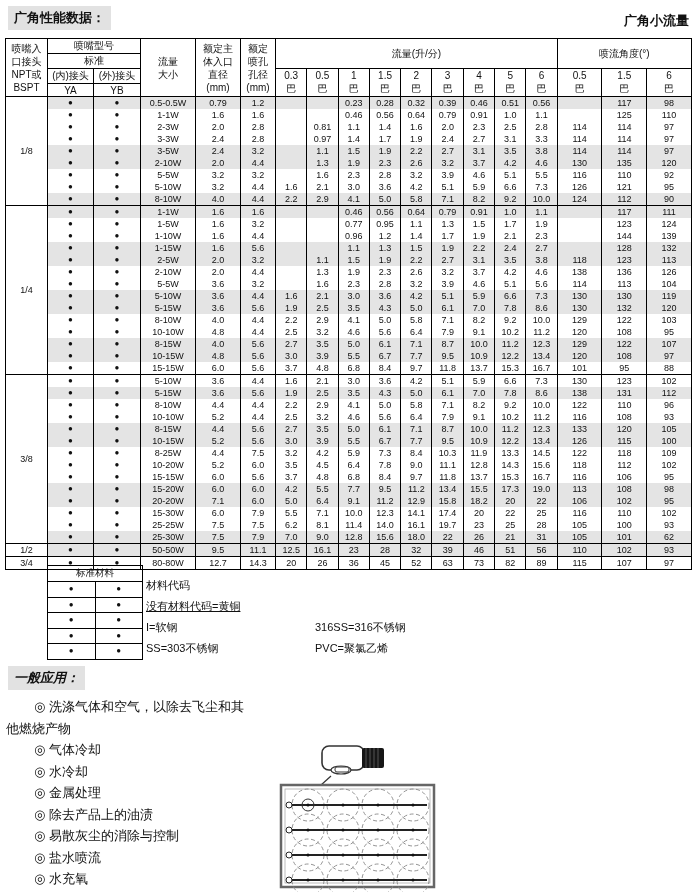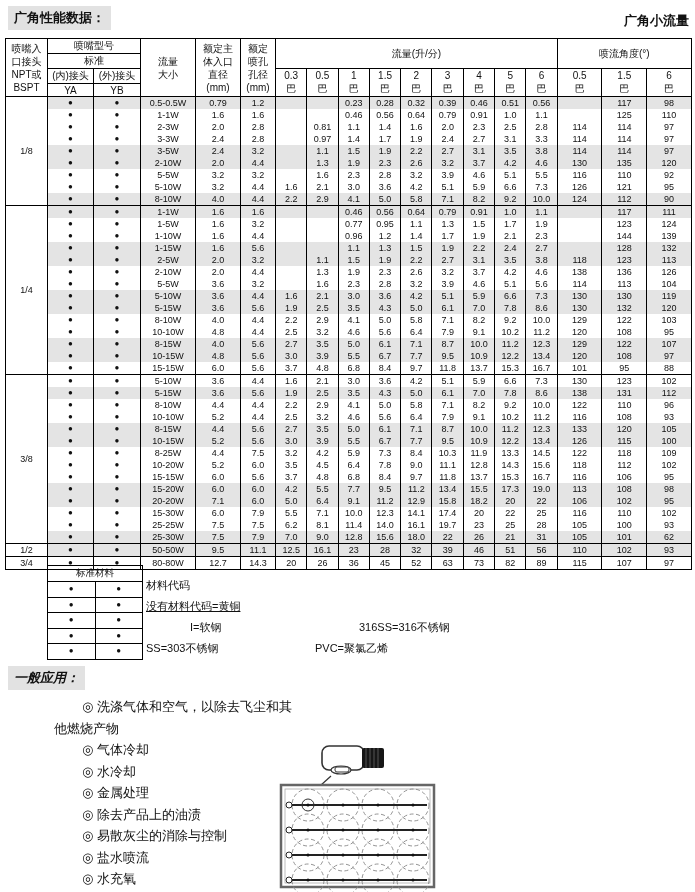--- a/index.html
+++ b/index.html
@@ -30,27 +30,27 @@
   td.bullet{font-size:8px;}
   td.gsize{background:#fff;font-size:9px;text-align:center;}
   .shaded{background:#e4e4e4;}
 
   table.mat{position:absolute;left:47px;top:565px;width:96px;border-collapse:collapse;}
   .mat th{border:1px solid #000;font-size:9.5px;font-weight:normal;height:15px;padding:0;}
   .mat td{border:1px solid #000;font-size:8px;text-align:center;height:14.6px;
     line-height:14.6px;padding:0;}
 
   .note{position:absolute;left:146px;font-size:11px;width:400px;white-space:nowrap;}
-  .n1{top:578px;} .n2{top:599px;text-decoration:underline;} .n3{top:620px;margin-left:44px;} .n4{top:641px;}
+  .n1{top:578px;} .n2{top:599px;text-decoration:underline;} .n3{top:620px;} .n4{top:641px;}
   .note .col2{position:absolute;left:169px;top:0;white-space:nowrap;}
 
   .apps-title{position:absolute;left:8px;top:666px;background:#e2e2e2;
     font-weight:bold;font-size:13px;padding:3px 6px;font-style:italic;}
   .apps{position:absolute;left:6px;top:696px;width:252px;font-size:13px;}
-  .app-item{padding-left:28px;line-height:21.5px;white-space:nowrap;margin-left:48px;}
+  .app-item{padding-left:28px;line-height:21.5px;white-space:nowrap;}
   .app-item.first{padding-left:0;text-indent:28px;white-space:normal;width:240px;}
 
   svg.illus{position:absolute;left:275px;top:733px;}
 </style>
 </head>
 <body>
 
 <div class="page">
 
   <div class="title-left">广角性能数据：</div>

